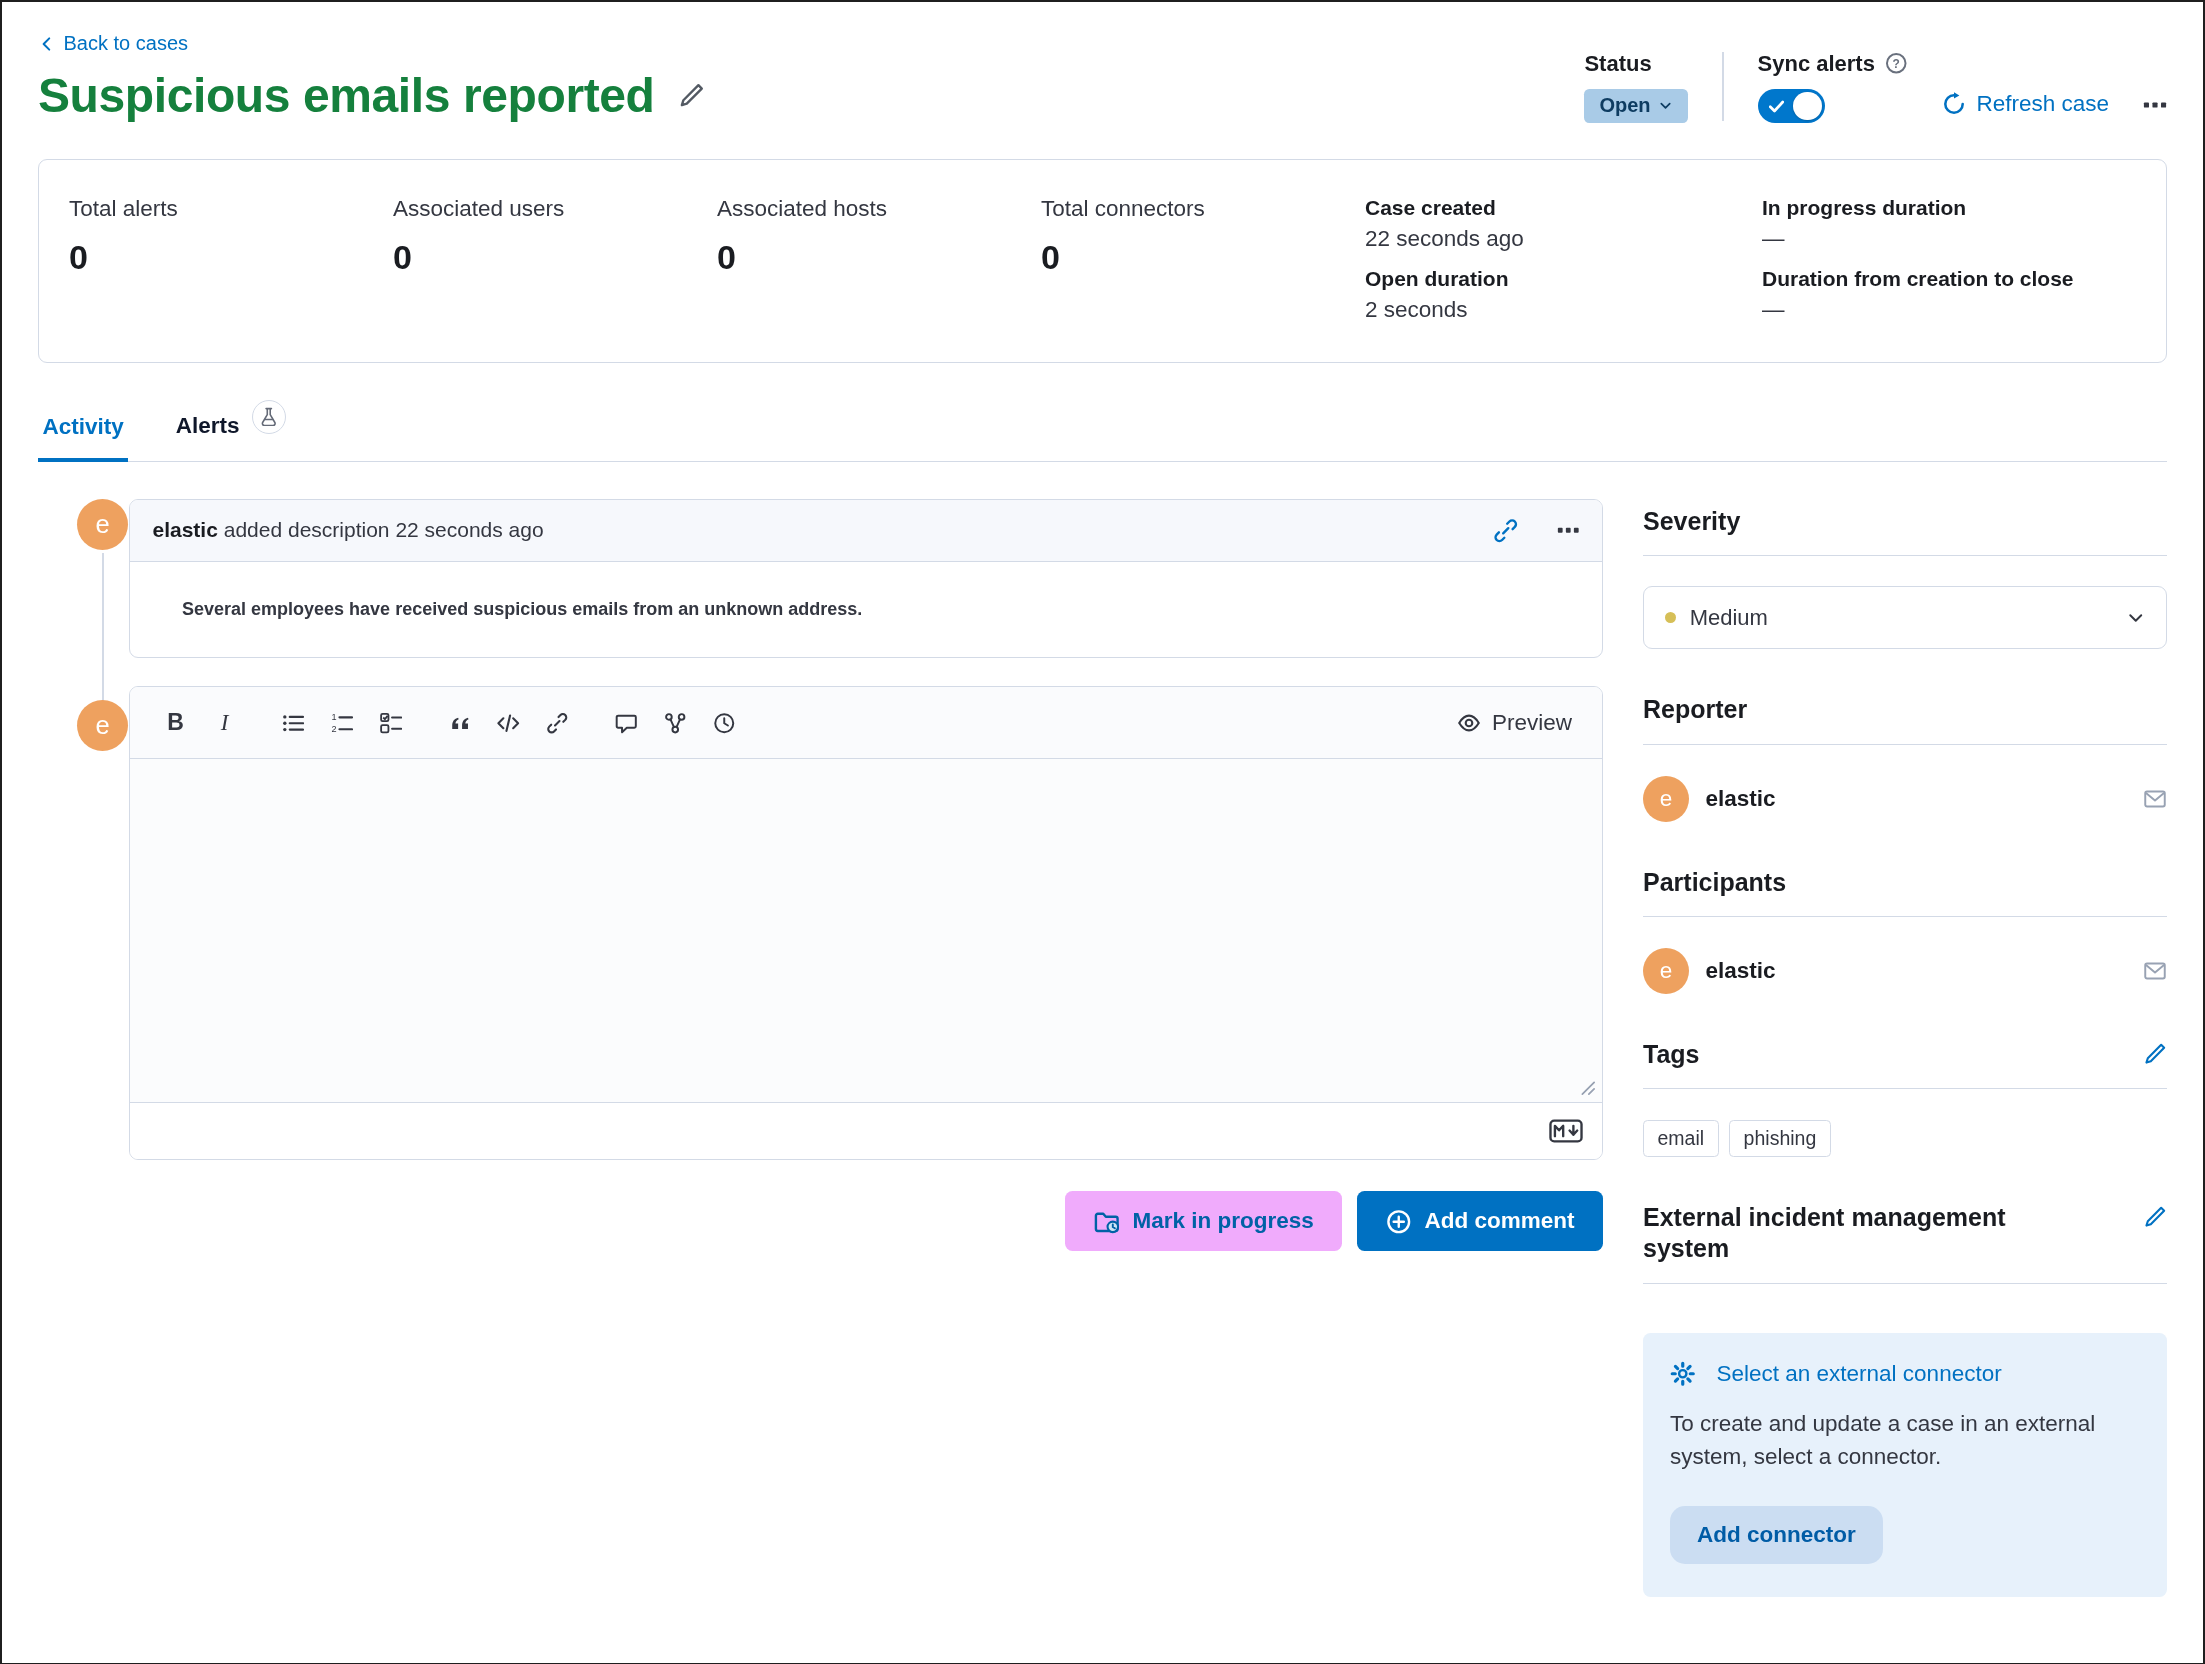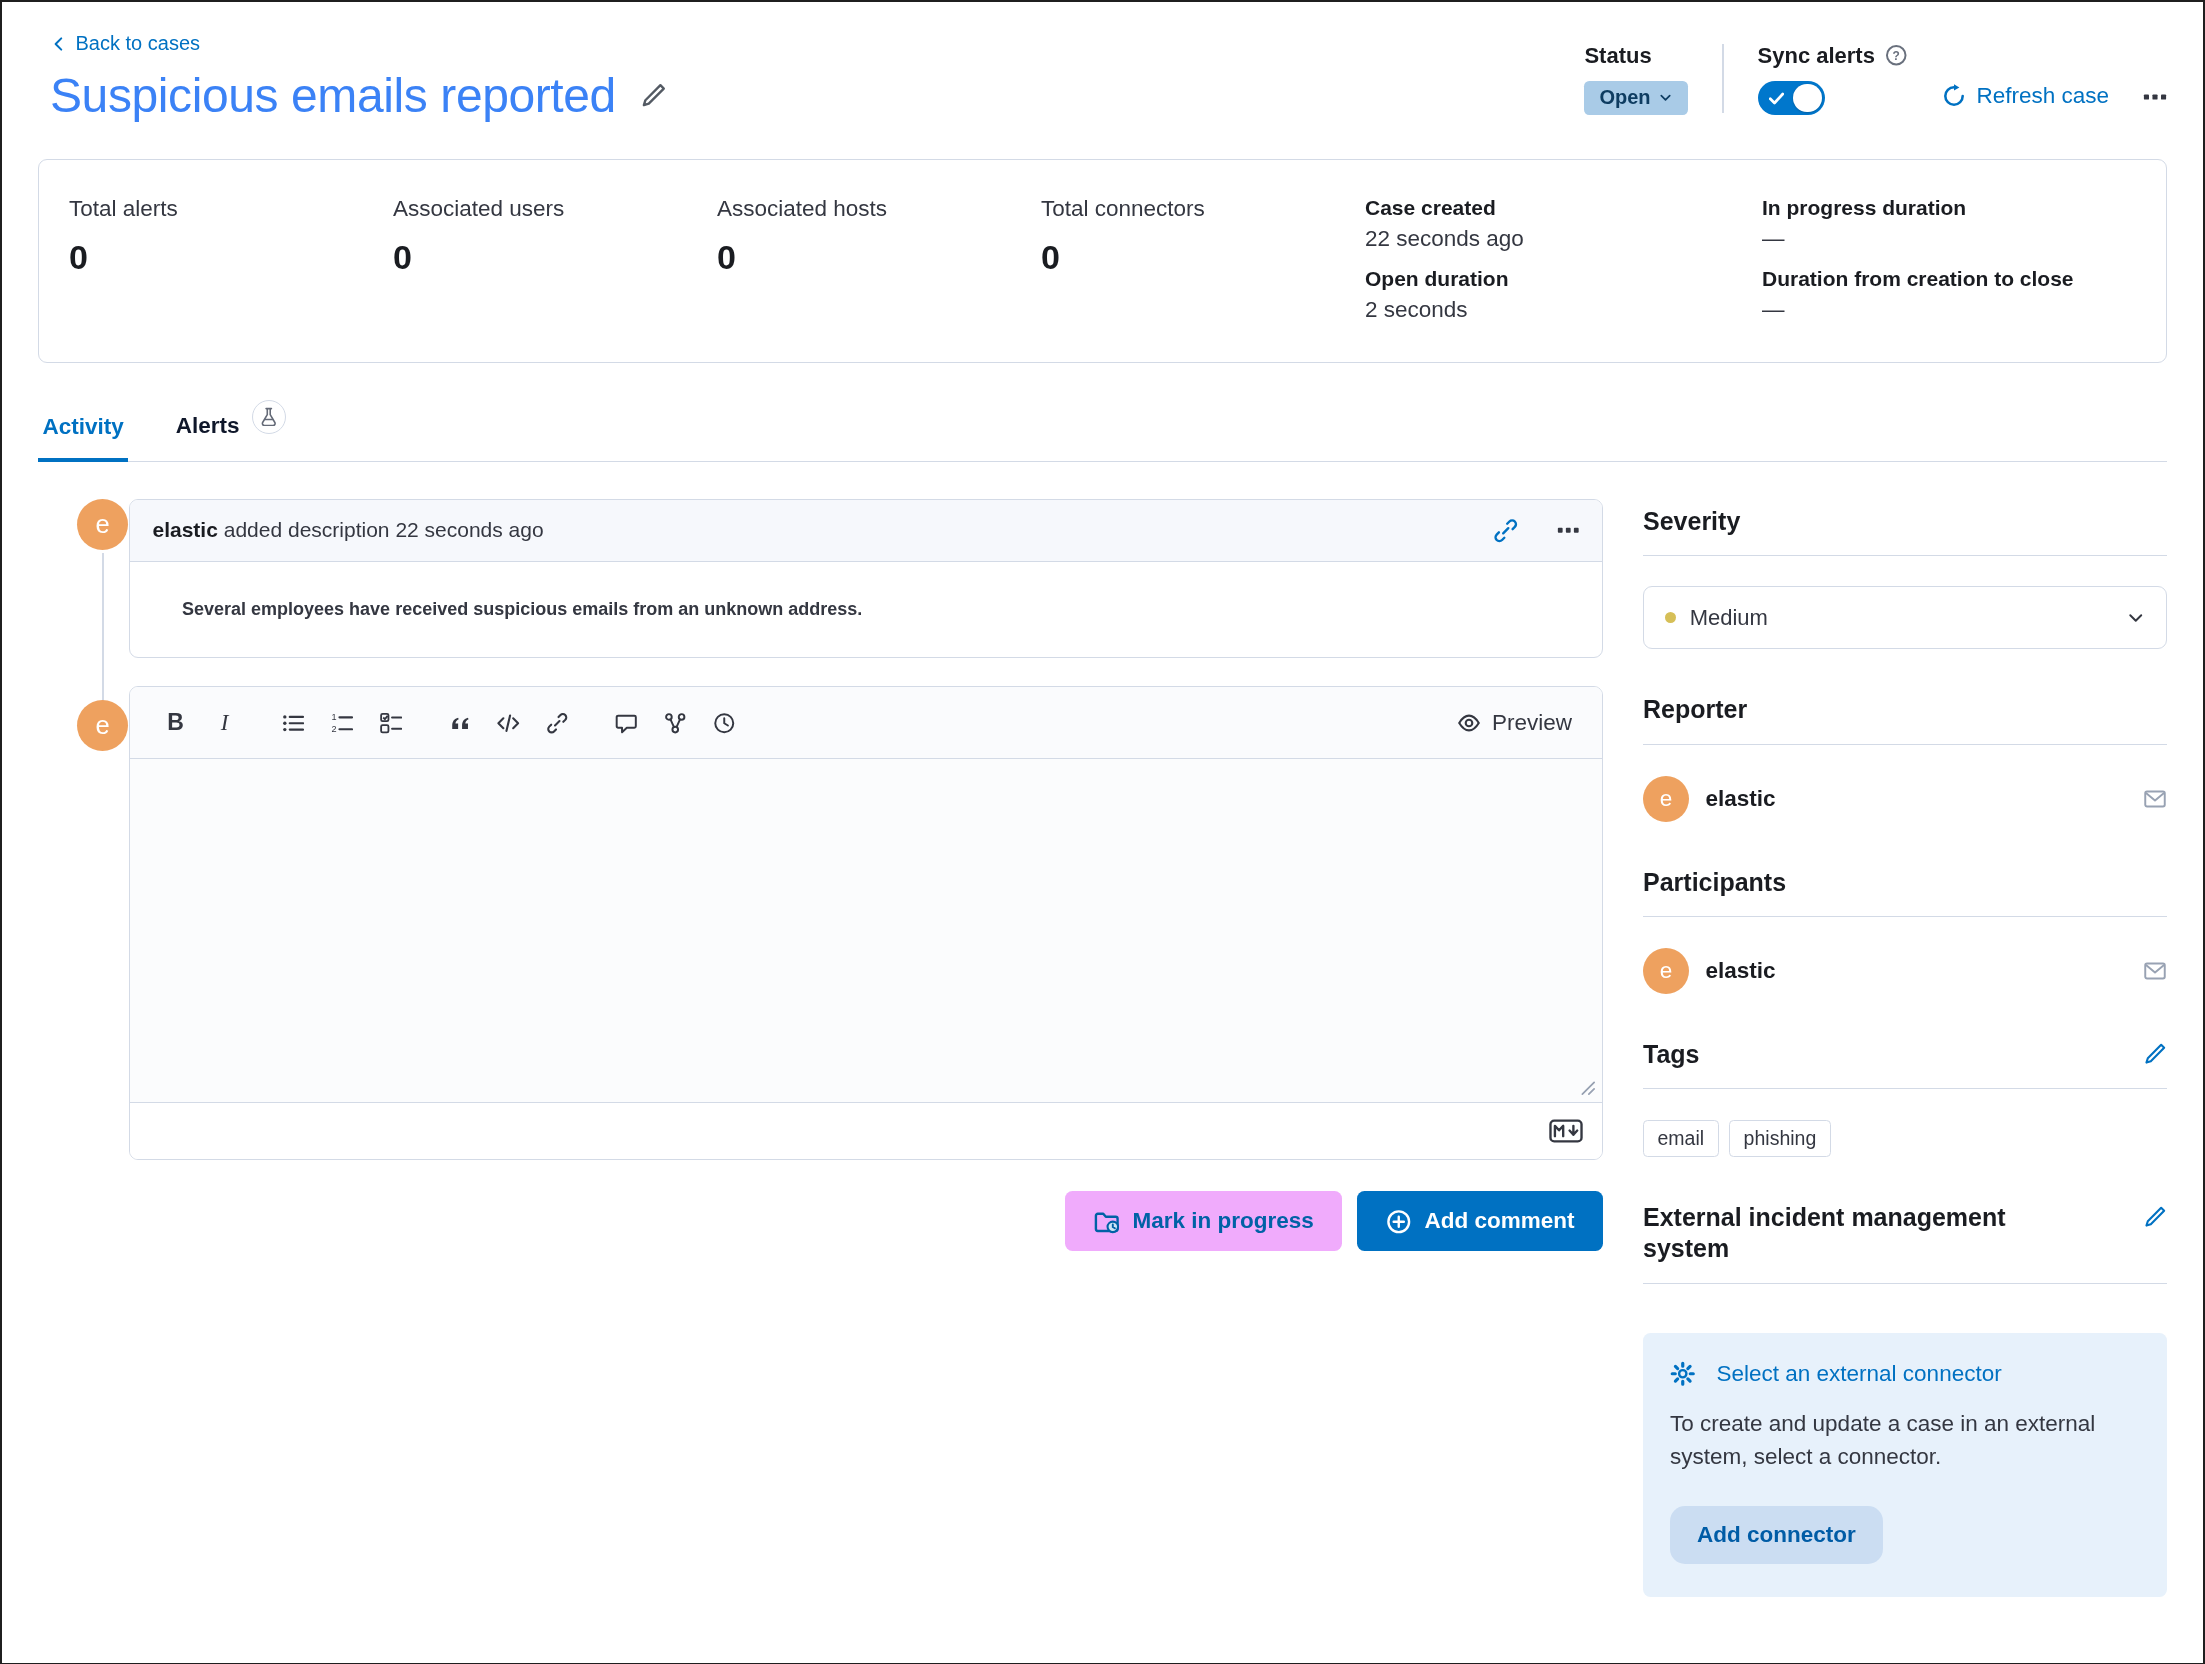--- a/index.html
+++ b/index.html
@@ -12,24 +12,24 @@
   .page {
     width: 2205px; height: 1665px;
     border: 2.2px solid #1f1f1f;
     padding: 30px 36px 0;
     overflow: hidden;
     background: #fff;
   }
   svg { display:block; }
 
   
-  .topbar { display:flex; justify-content:space-between; align-items:flex-start;margin-left:12px; }
+  .topbar { display:flex; justify-content:space-between; align-items:flex-end; }
   .back-link { display:inline-flex; align-items:center; gap:7.5px; color:#0071c2; font-size:20px; font-weight:500; cursor:pointer; text-decoration:none; }
   .title-row { display:flex; align-items:center; gap:24px; margin-top:12px; }
-  .page-title { margin:0; font-size:48px; font-weight:400; color:#3b82f6; letter-spacing:-0.4px; }
+  .page-title { margin:0; font-size:48px; font-weight:700; color:#15803d; letter-spacing:-0.4px; }
   .icon-btn { background:none; border:0; padding:0; cursor:pointer; color:#535a63; display:grid; place-items:center; }
 
   .topbar-right { display:flex; align-items:stretch; gap:34px; padding-top:10.5px; }
   .hgroup { display:flex; flex-direction:column; gap:12px; }
   .hgroup-label { font-size:22px; font-weight:700; color:#1a1c21; display:flex; align-items:center; gap:10.5px; white-space:nowrap; }
   .status-badge { align-self:flex-start; display:inline-flex; align-items:center; gap:7.5px; height:34px; padding:0 15px; border-radius:5.2px; background:#a9cbe7; color:#0e3c61; font-size:20px; font-weight:600; cursor:pointer; }
   .v-divider { width:1.5px; background:#d3dae6; margin:1.5px 0; }
   .toggle { position:relative; width:67px; height:34px; border-radius:18px; background:#0077cc; cursor:pointer; }
   .toggle .knob { position:absolute; right:3px; top:3px; width:28.4px; height:28.4px; border-radius:50%; background:#fff; box-shadow:0 0.7px 2.2px rgba(0,0,0,.25); }
   .toggle .tick { position:absolute; left:11.2px; top:10.5px; }

